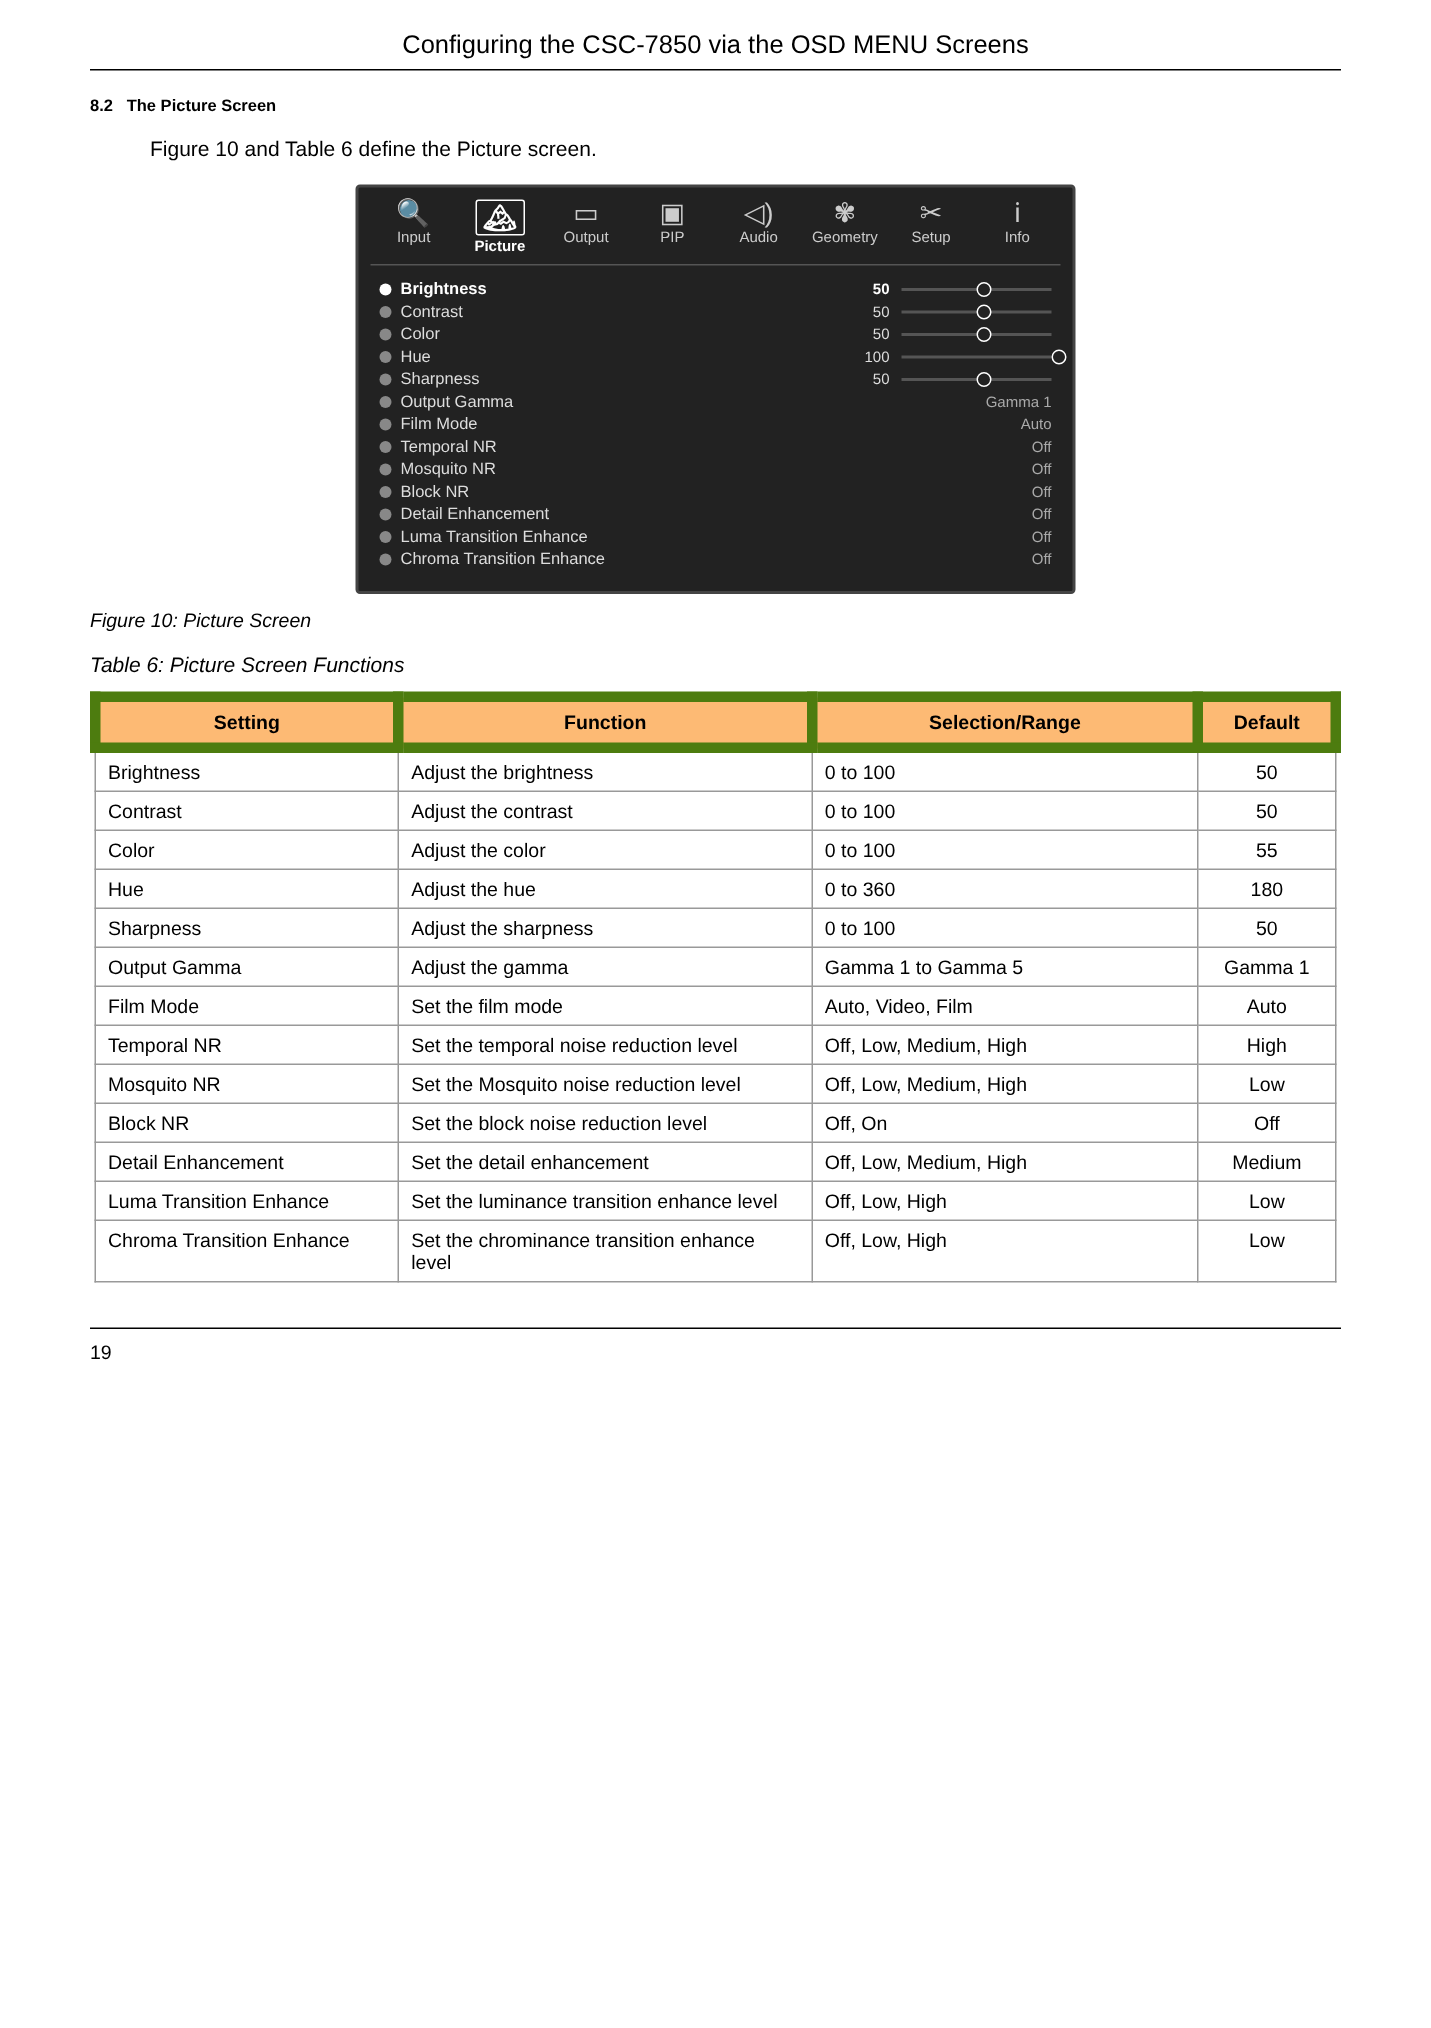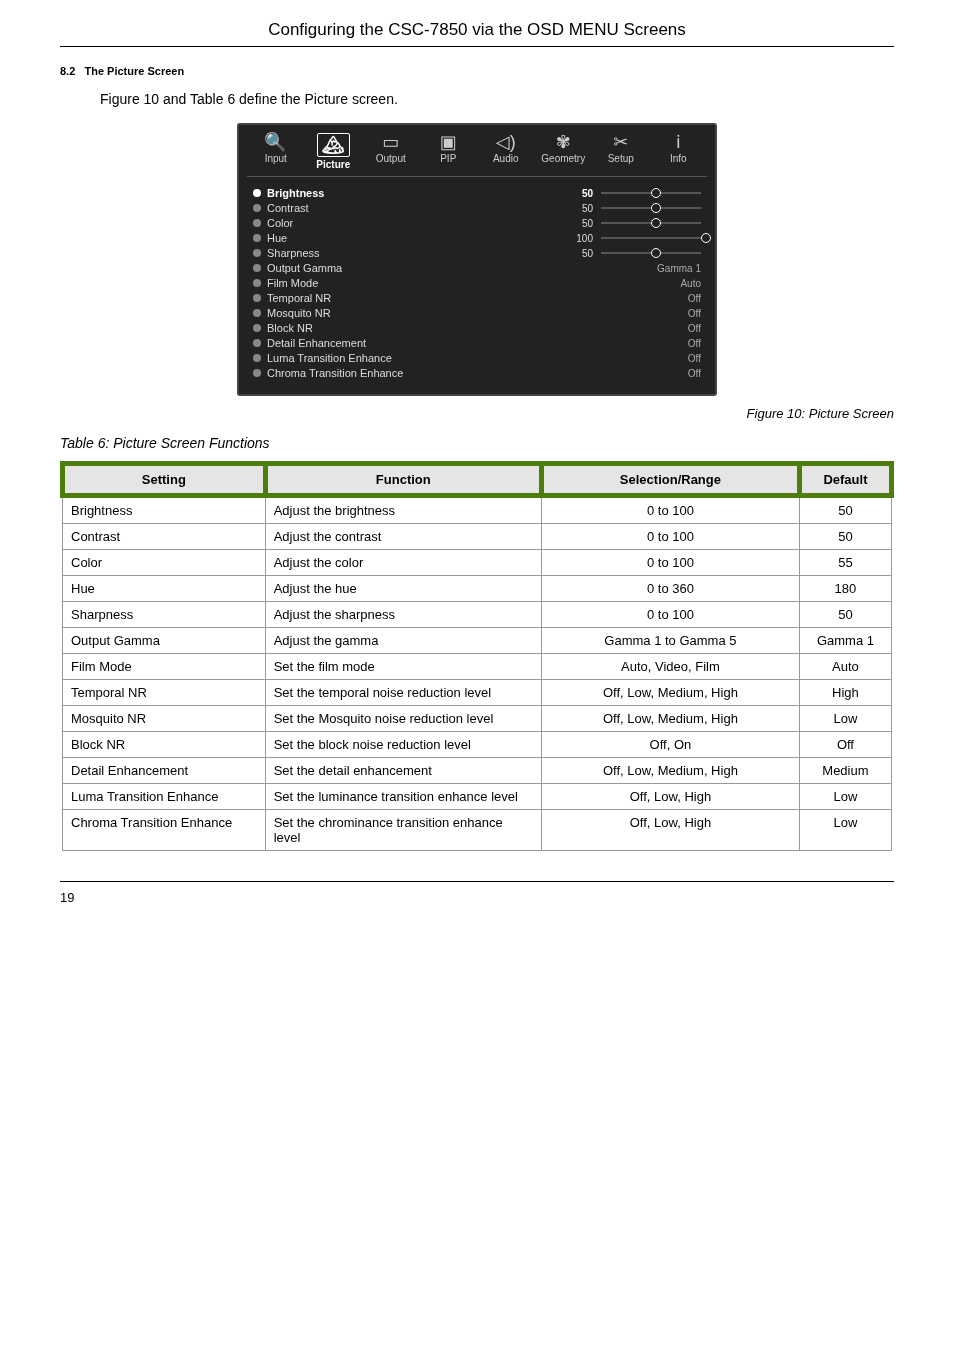--- a/index.html
+++ b/index.html
@@ -143,21 +143,21 @@
 
     .osd-row .right-value {
       font-size: 10px;
       color: #aaa;
       margin-left: 8px;
       min-width: 50px;
       text-align: right;
     }
 
     .figure-caption {
-      text-align: right;
+      text-align: left;
       font-style: italic;
       font-size: 13px;
       margin-bottom: 14px;
       margin-top: 6px;
     }
 
     .table-caption {
       text-align: left;
       font-style: italic;
       font-size: 14px;
@@ -166,42 +166,41 @@
 
     
     .data-table {
       width: 100%;
       border-collapse: collapse;
       font-size: 13px;
       margin-bottom: 30px;
     }
 
     .data-table th {
-      background: #e5e5e5;
-      border: 5px solid #4d7c0f;
+      background: #fdba74;
+      border: 7px solid #4d7c0f;
       padding: 6px 8px;
       text-align: center;
       font-weight: bold;
     }
 
     .data-table td {
       border: 1px solid #999;
       padding: 5px 8px;
       vertical-align: top;
     }
 
     .data-table td:first-child {
       width: 22%;
     }
     .data-table td:nth-child(2) {
       width: 30%;
     }
     .data-table td:nth-child(3) {
       width: 28%;
-      text-align: center;
     }
     .data-table td:nth-child(4) {
       width: 10%;
       text-align: center;
     }
 
     .page-footer {
       text-align: left;
       border-top: 1px solid #000;
       margin-top: 30px;

